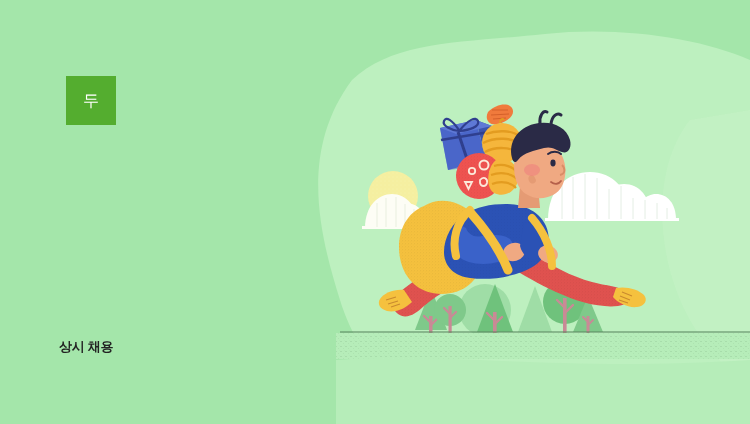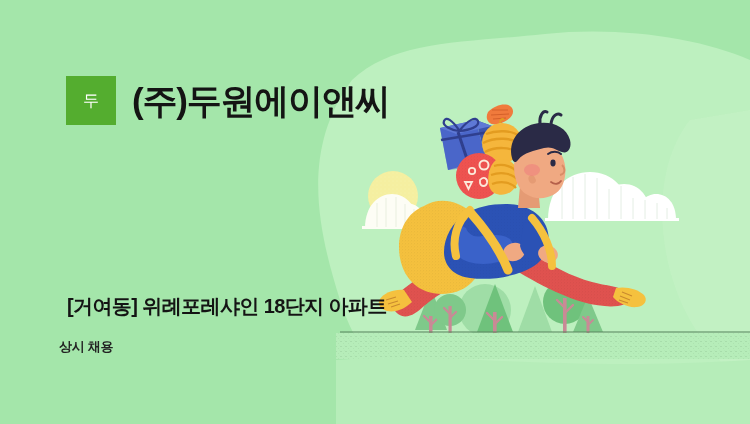--- a/index.html
+++ b/index.html
@@ -347,19 +347,17 @@
         <path d="M540 124 C 539 116, 543 110, 547 112" stroke="#2a2a46" stroke-width="3" fill="none" stroke-linecap="round"></path>
         <path d="M551 124 C 552 116, 557 112, 561 115" stroke="#2a2a46" stroke-width="3" fill="none" stroke-linecap="round"></path>
       </g>
     </g>
   </svg>
 
   <div class="company-row">
     <div class="logo-badge">
       <span>두</span>
     </div>
-    <div class="company-name">(주)두원에이앤씨</div>
   </div>
 
-  <div class="posting-title">[거여동] 위례포레샤인 18단지 아파트</div>
   <div class="posting-status">상시 채용</div>
 
 </div>
 
 </body></html>

